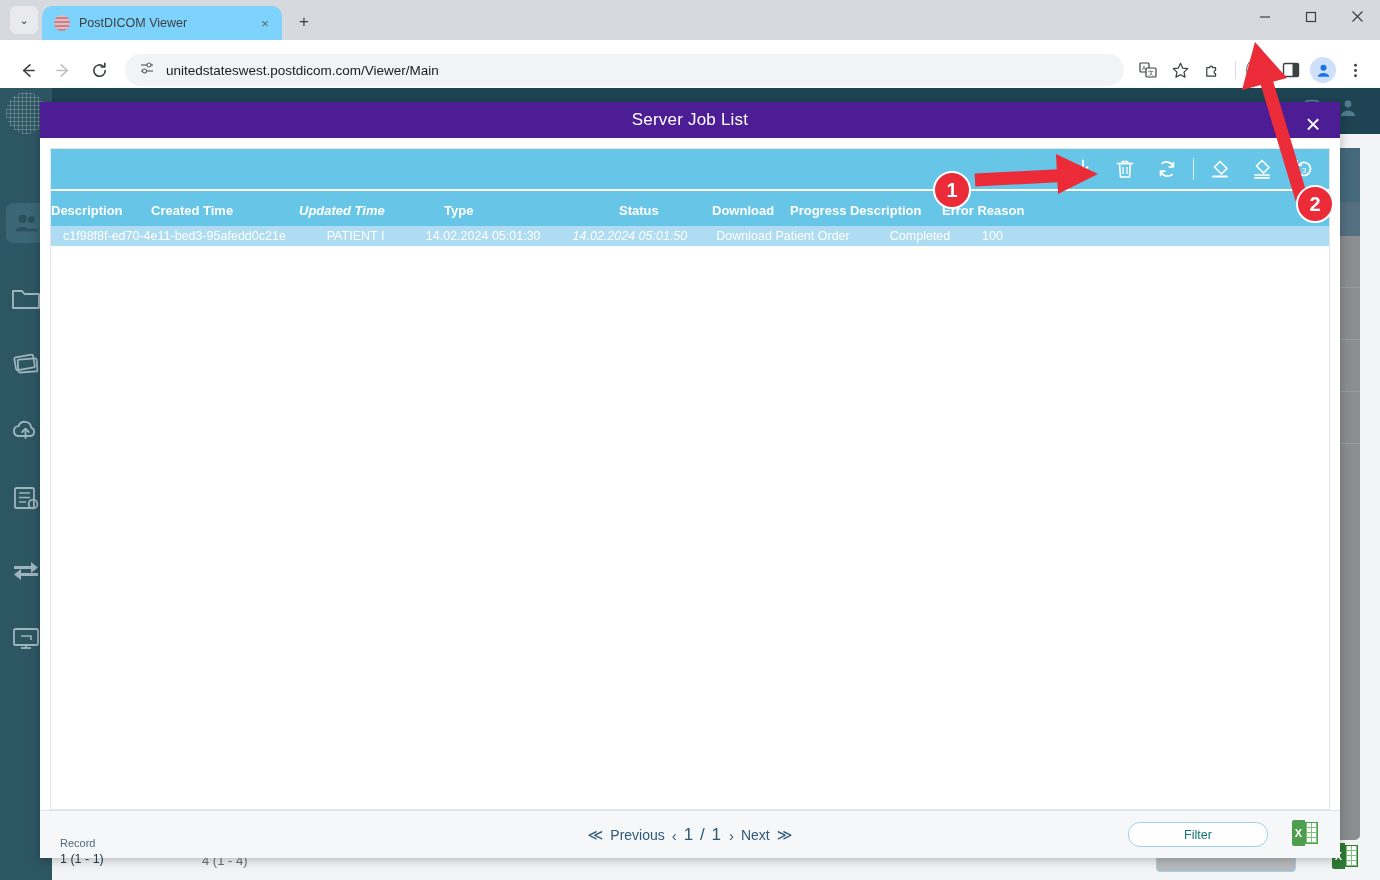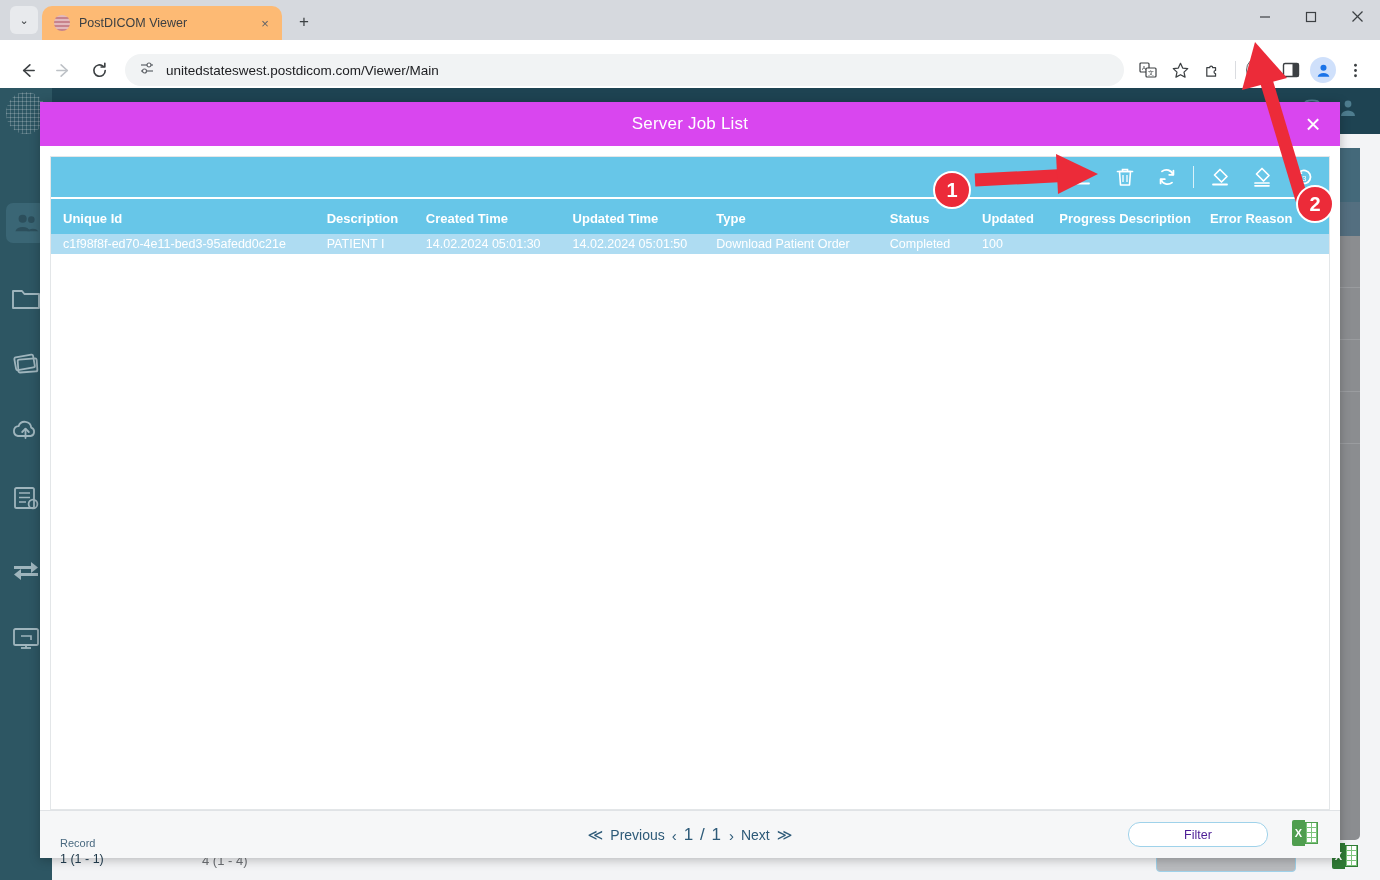--- a/index.html
+++ b/index.html
@@ -17,21 +17,21 @@
     height: 40px; background: #d6d9de;
     display: flex; align-items: flex-end; padding-left: 6px; position: relative;
   }
   .tab-listbtn {
     width: 28px; height: 28px; margin: 0 4px 6px 4px;
     border-radius: 6px; background: #e8eaed;
     display: flex; align-items: center; justify-content: center;
     color: #3c4043; font-size: 11px;
   }
   .tab {
-    height: 34px; min-width: 240px; background: #fdba74;
+    height: 34px; min-width: 240px; background: #7dd3fc;
     border-radius: 10px 10px 0 0;
     display: flex; align-items: center; padding: 0 8px 0 12px; gap: 9px;
     position: relative;
   }
   .tab-favicon {
     width: 16px; height: 16px; border-radius: 50%;
     background:
       repeating-linear-gradient(0deg, #c8838c 0 2px, #e2b9bd 2px 4px),
       #b76a74;
     flex: none; overflow: hidden;
@@ -160,21 +160,21 @@
     background: #f3f4f6;
   }
   .modal {
     position: absolute; left: 40px; top: 102px;
     width: 1300px; height: 756px;
     background: #ffffff;
     box-shadow: 0 2px 10px rgba(0,0,0,.25);
     display: flex; flex-direction: column;
   }
   .modal-head {
-    height: 44px; background: #d946ef; position: relative;
+    height: 36px; background: #4c1d95; position: relative;
     display: flex; align-items: center; justify-content: center; flex: none;
   }
   .modal-title {
     font-size: 17px; color: #ffffff; letter-spacing: .2px;
   }
   .modal-close {
     position: absolute; right: 12px; top: 7px;
     width: 30px; height: 30px; display: flex; align-items: center;
     justify-content: center; color: #ffffff; font-size: 26px; font-weight: 300;
     line-height: 1;
@@ -215,21 +215,21 @@
   }
   .gr-cell {
     font-size: 12.5px; color: #ffffff; white-space: nowrap; overflow: hidden;
   }
   .grid-blank { flex: 1; background: #ffffff; min-height: 0; }
 
   
   .c-id    { width: 278px; padding-left: 12px; }
   .c-desc  { width: 100px; }
   .c-ctime { width: 148px; }
-  .c-utime { width: 145px; }
+  .c-utime { width: 145px; font-style: italic; }
   .c-type  { width: 175px; }
   .c-stat  { width: 93px; }
   .c-prog  { width: 78px; }
   .c-pdesc { width: 152px; }
   .c-err   { width: 120px; }
 
   .modal-foot {
     height: 48px; background: #f6f7f8; border-top: 1px solid #e0e3e6;
     flex: none; position: relative; display: flex; align-items: center;
   }
@@ -243,21 +243,21 @@
     display: flex; align-items: center; justify-content: center; gap: 7px;
     color: #2d5a78; font-size: 14px;
   }
   .pager .chev { font-size: 15px; }
   .pager .pagenum { font-size: 17px; font-weight: 300; letter-spacing: 1px; }
   .filter-btn {
     position: absolute; right: 72px; top: 11px;
     width: 140px; height: 25px;
     border: 1px solid #9fd2ea; border-radius: 12px; background: #ffffff;
     display: flex; align-items: center; justify-content: center;
-    font-size: 12.5px; color: #4c1d95;
+    font-size: 12.5px; color: #0f766e;
   }
   .excel-btn {
     position: absolute; right: 22px; top: 8px;
   }
 
   
   .xls {
     width: 26px; height: 28px; position: relative; display: inline-block;
   }
   .xls .left {
@@ -547,30 +547,29 @@
           <div class="gt-btn">
             <svg width="22" height="22" viewBox="0 0 22 22">
                 <path d="M4.5 11 A6.5 6.5 0 1 0 7 5.8" fill="none" stroke="#fff" stroke-width="1.8" stroke-linecap="round"></path>
                 <path d="M4 2.8 L4 7.2 L8.4 7.2" fill="none" stroke="#fff" stroke-width="1.8" stroke-linecap="round" stroke-linejoin="round"></path>
                 <text x="9" y="15" font-size="8" fill="#fff" font-family="sans-serif">3</text>
               </svg>
           </div>
         </div>
 
         <div class="grid-head">
-          <div class="gh-cell c-id">Unique Id</div>
           <div class="gh-cell c-desc">Description</div>
           <div class="gh-cell c-ctime">
             
             <span>Created Time</span>
           </div>
           <div class="gh-cell c-utime">Updated Time</div>
           <div class="gh-cell c-type">Type</div>
           <div class="gh-cell c-stat">Status</div>
-          <div class="gh-cell c-prog">Updated</div>
+          <div class="gh-cell c-prog">Download</div>
           <div class="gh-cell c-pdesc">Progress Description</div>
           <div class="gh-cell c-err">Error Reason</div>
         </div>
 
         <div class="grid-row">
           <div class="gr-cell c-id">c1f98f8f-ed70-4e11-bed3-95afedd0c21e</div>
           <div class="gr-cell c-desc">PATIENT I</div>
           <div class="gr-cell c-ctime">14.02.2024 05:01:30</div>
           <div class="gr-cell c-utime">14.02.2024 05:01:50</div>
           <div class="gr-cell c-type">Download Patient Order</div>

